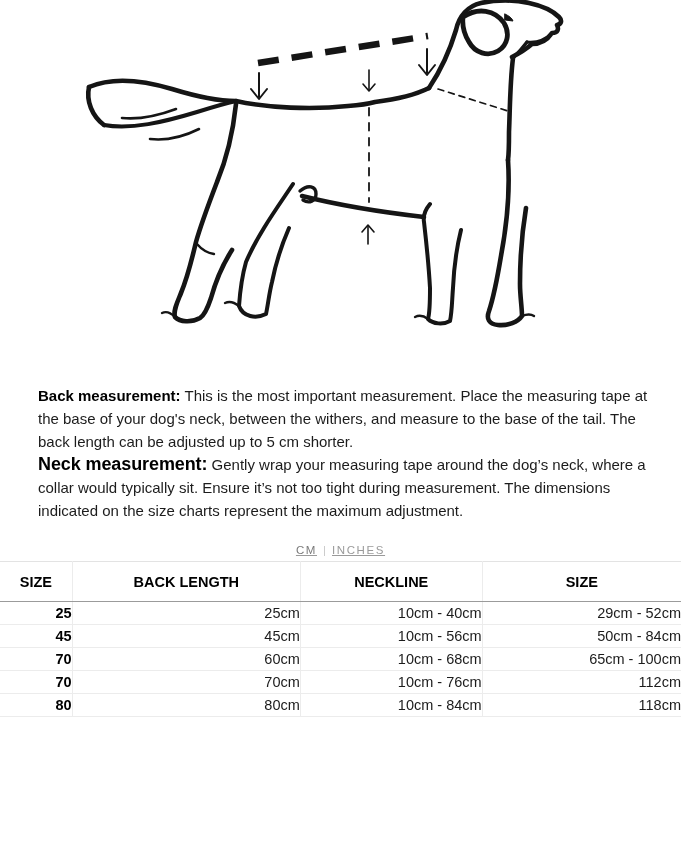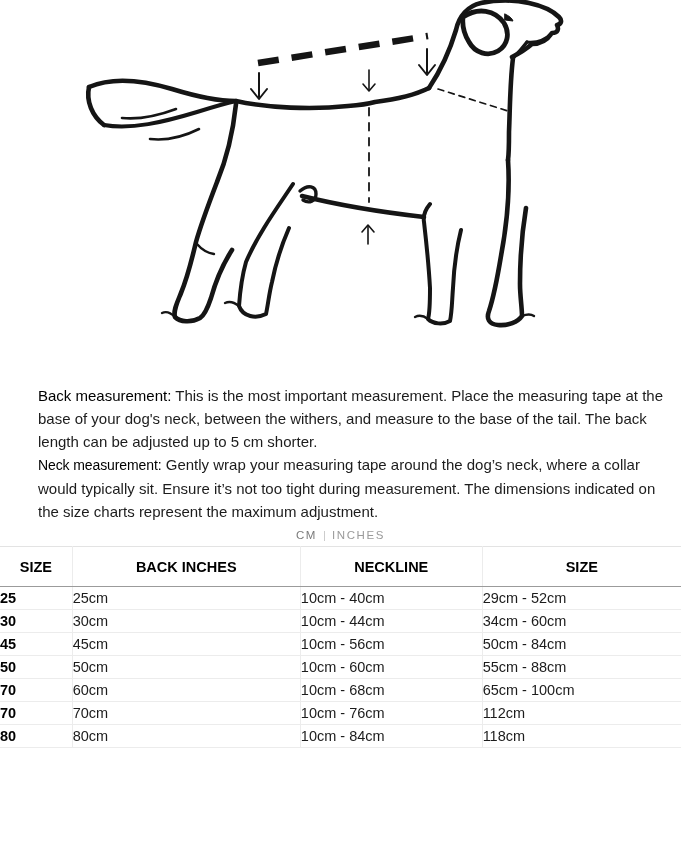--- a/index.html
+++ b/index.html
@@ -10,46 +10,47 @@
     -webkit-font-smoothing:antialiased;
   }
   .illustration-wrap { width:681px; height:364px; position:relative; }
   .illustration-wrap svg { display:block; }
 
   .instructions {
     padding:20px 16px 0 38px;
     font-size:15px; line-height:23px; color:#1c1c1c;
   }
   .instructions p { margin:0; }
-  .instructions b { color:#000; font-weight:normal; }
-  .label-condensed { font-size:14px; letter-spacing:-0.1px; }
+  .instructions b { color:#000; font-weight:bold; }
+  .label-condensed { font-size:18px; letter-spacing:-0.1px; }
 
   .unit-toggle {
-    margin-top:5px; text-align:center;
+    margin-top:21px; text-align:center;
     font-size:11.5px; letter-spacing:1.6px;
     color:#9a9a9a; line-height:14px;
     user-select:none;
+    text-decoration:underline;
   }
   .unit-toggle .unit { cursor:pointer; }
   .unit-toggle .unit-active { color:#7a7a7a; }
   .unit-toggle .sep { color:#c9c9c9; margin:0 6px; letter-spacing:0; }
 
   table.size-table {
     width:681px; border-collapse:collapse; table-layout:fixed;
     margin-top:4px;
     font-size:14.5px;
   }
   table.size-table th {
     font-weight:bold; color:#000;
     border-top:1px solid #e3e3e3;
     border-bottom:1px solid #9b9b9b;
     height:23px; padding:8px; text-align:center;
   }
   table.size-table td {
-    height:22px; padding:0; text-align:left;
+    height:22px; padding:0; text-align:right;
     border-bottom:1px solid #ececec;
     color:#1c1c1c;
   }
   table.size-table th:not(:last-child),
   table.size-table td:not(:last-child) { border-right:1px solid #ececec; }
   table.size-table td.size-col { font-weight:bold; color:#000; }
 </style>
 </head>
 <body>
 
@@ -139,49 +140,37 @@
 <table class="size-table">
   <colgroup>
       <col style="width: 10.6%;">
       <col style="width: 33.5%;">
       <col style="width: 26.7%;">
       <col style="width: 29.2%;">
     </colgroup>
   <thead>
       <tr>
         <th>SIZE</th>
-        <th>BACK INCHES</th>
+        <th>BACK LENGTH</th>
         <th>NECKLINE</th>
         <th>SIZE</th>
       </tr>
     </thead>
   <tbody>
       <tr>
         <td class="size-col">25</td>
         <td>25cm</td>
         <td>10cm - 40cm</td>
         <td>29cm - 52cm</td>
       </tr>
       <tr>
-        <td class="size-col">30</td>
-        <td>30cm</td>
-        <td>10cm - 44cm</td>
-        <td>34cm - 60cm</td>
-      </tr>
-      <tr>
         <td class="size-col">45</td>
         <td>45cm</td>
         <td>10cm - 56cm</td>
         <td>50cm - 84cm</td>
-      </tr>
-      <tr>
-        <td class="size-col">50</td>
-        <td>50cm</td>
-        <td>10cm - 60cm</td>
-        <td>55cm - 88cm</td>
       </tr>
       <tr>
         <td class="size-col">70</td>
         <td>60cm</td>
         <td>10cm - 68cm</td>
         <td>65cm - 100cm</td>
       </tr>
       <tr>
         <td class="size-col">70</td>
         <td>70cm</td>

